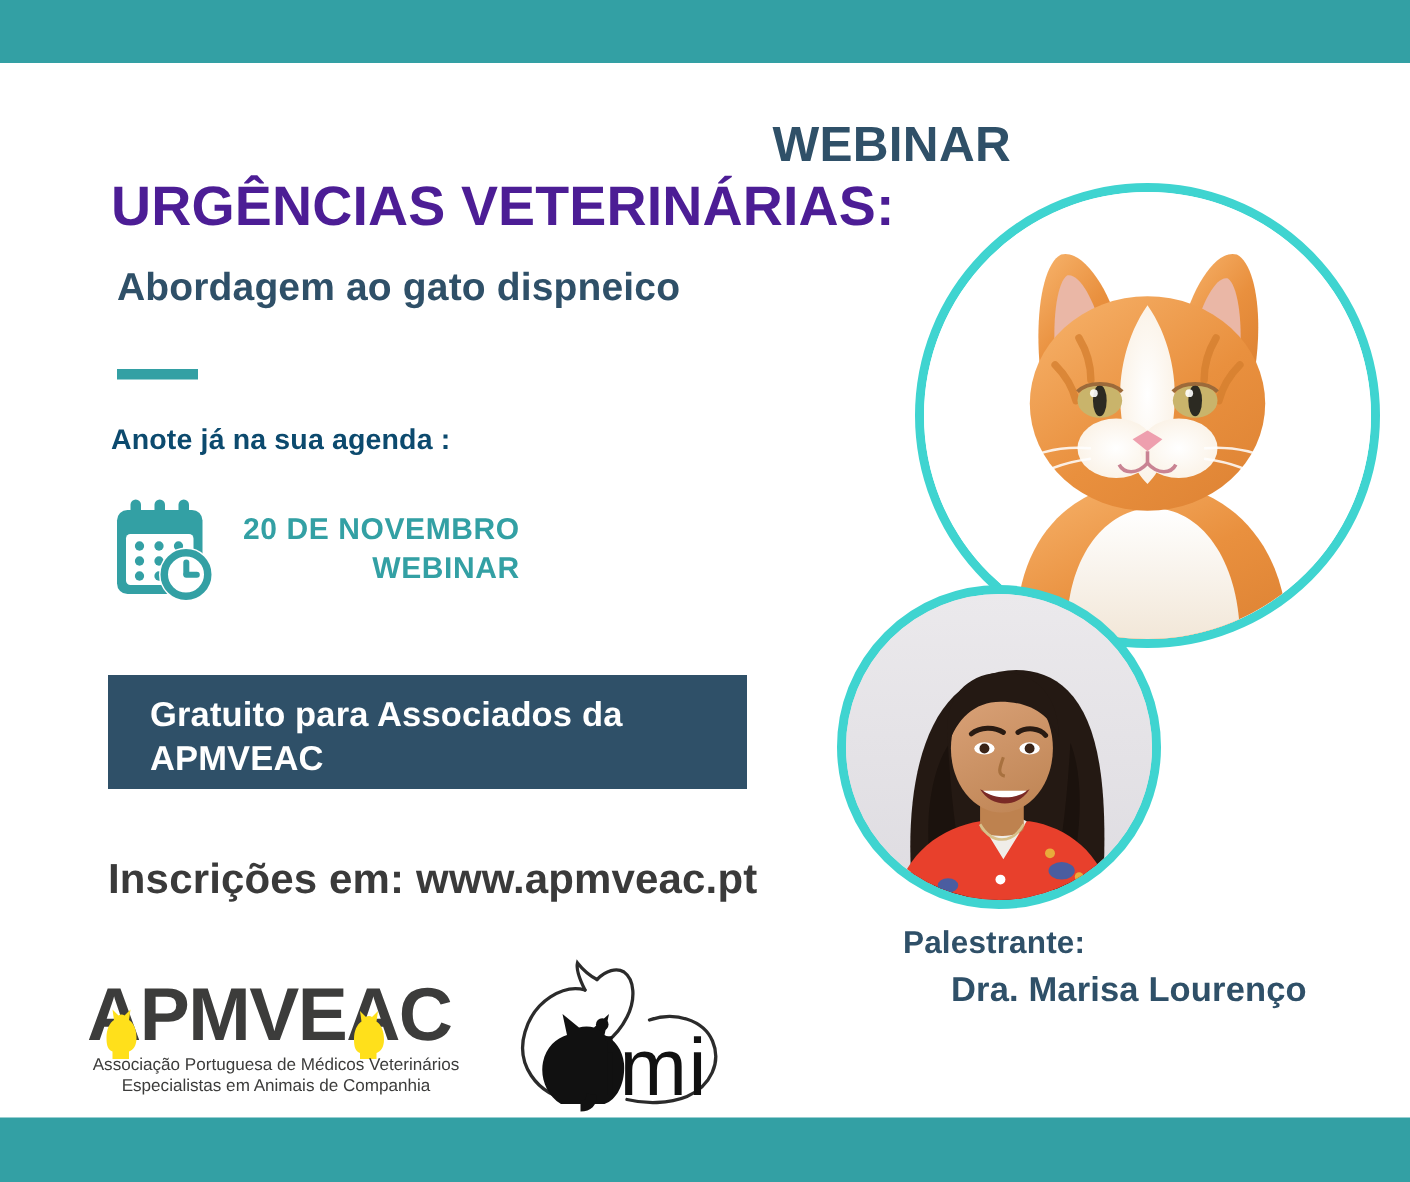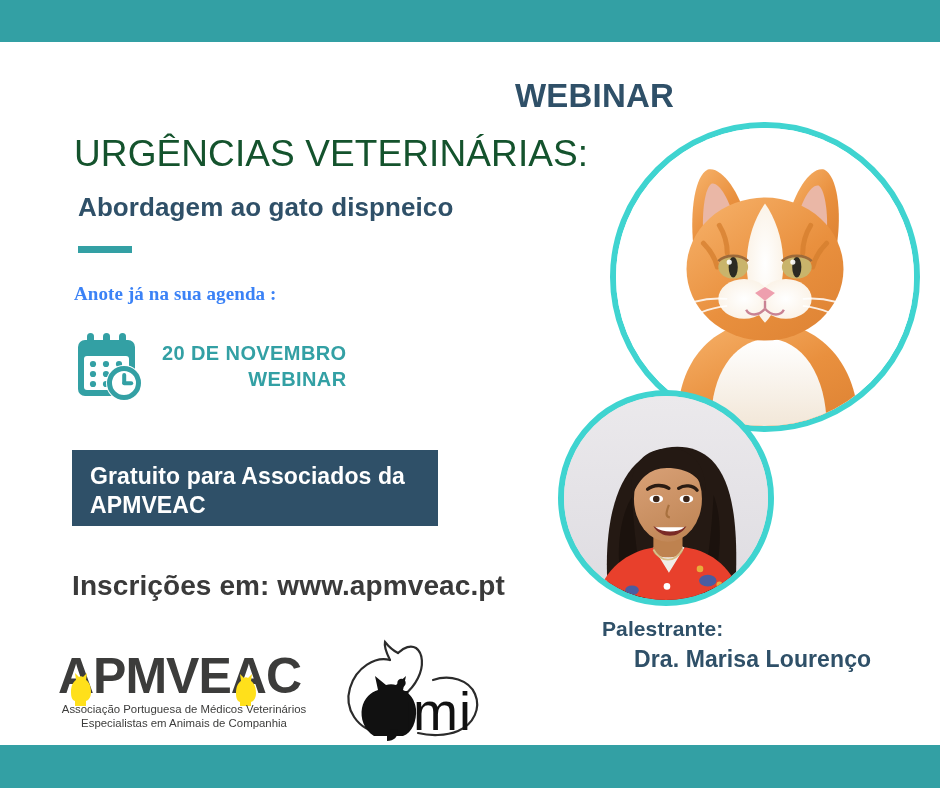--- a/index.html
+++ b/index.html
@@ -41,25 +41,25 @@
     font-size: 33px;
     font-weight: 700;
     letter-spacing: 0.2px;
     color: #2F5068;
     line-height: 1.12;
     margin: 0;
     text-align: right;
   }
   .title-main {
     font-size: 37px;
-    font-weight: 400;
-    letter-spacing: 0.1px;
-    color: #14532d;
+    font-weight: 700;
+    letter-spacing: 0.1px;
+    color: #4c1d95;
     line-height: 1.15;
-    margin: 18px 0 0 0;
+    margin: 2px 0 0 0;
   }
   .subtitle {
     font-size: 26px;
     font-weight: 600;
     color: #2F5068;
     line-height: 1.2;
     margin: 16px 0 4px 4px;
     letter-spacing: 0.1px;
   }
 
@@ -73,23 +73,22 @@
     background: #33A0A4;
   }
 
   
   .agenda-note {
     position: absolute;
     left: 74px;
     top: 283px;
     font-size: 19px;
     font-weight: 700;
-    color: #3b82f6;
-    letter-spacing: 0.1px;
-    font-family: Liberation Serif, serif;
+    color: #0c4a6e;
+    letter-spacing: 0.1px;
   }
 
   
   .date-row {
     position: absolute;
     left: 74px;
     top: 332px;
     display: flex;
     align-items: center;
     gap: 14px;
@@ -102,25 +101,25 @@
     line-height: 1.28;
     letter-spacing: 0.4px;
   }
   .date-text div { white-space: nowrap; text-align: right; }
 
   
   .free-banner {
     position: absolute;
     left: 72px;
     top: 450px;
-    width: 366px;
+    width: 426px;
     height: 76px;
     background: #2F5068;
     box-sizing: border-box;
-    padding: 12px 0 0 18px;
+    padding: 12px 0 0 28px;
   }
   .free-banner .line {
     color: #ffffff;
     font-size: 23px;
     font-weight: 700;
     line-height: 1.28;
     letter-spacing: 0.1px;
   }
 
   

